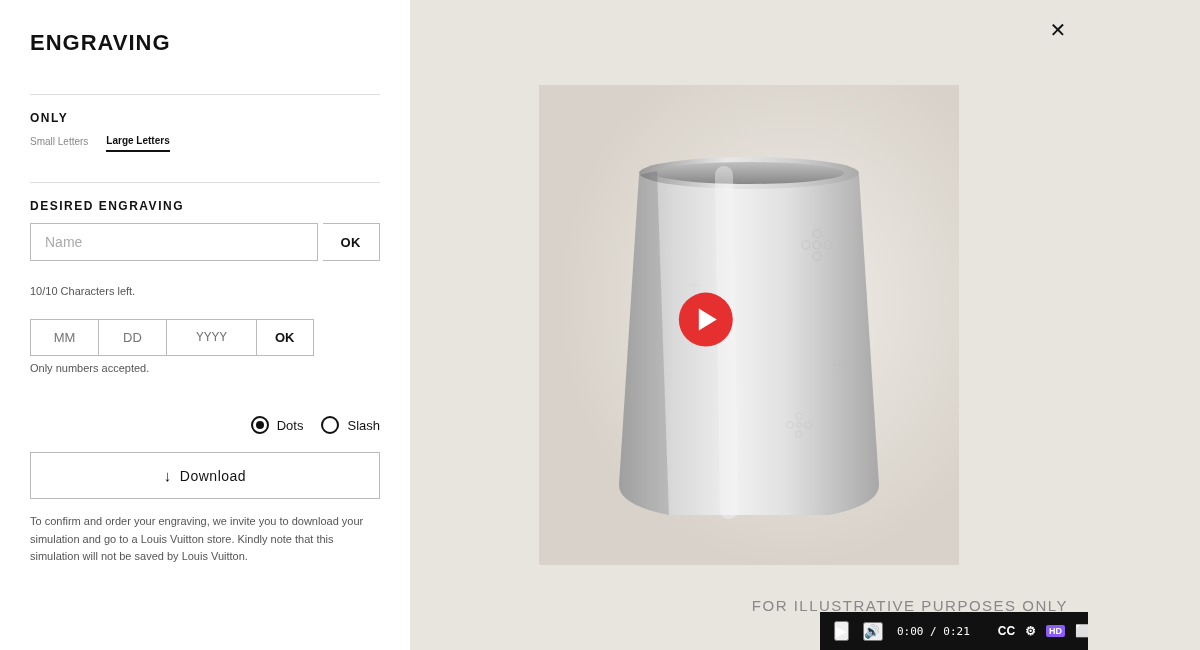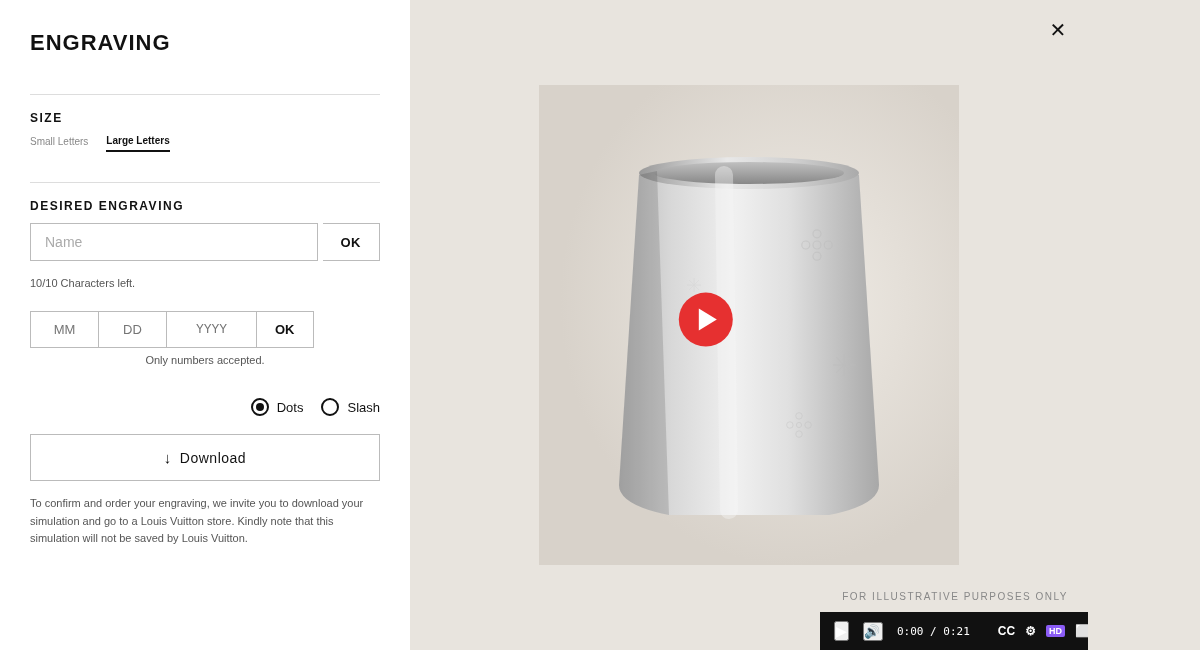--- a/index.html
+++ b/index.html
@@ -113,21 +113,21 @@
     }
 
     
     .engraving-section {
       margin-bottom: 12px;
     }
 
     .input-row {
       display: flex;
       gap: 5px;
-      margin-bottom: 16px;
+      margin-bottom: 24px;
     }
 
     .text-input {
       flex: 1;
       border: 1px solid #bbb;
       padding: 10px 14px;
       font-size: 14px;
       color: #555;
       outline: none;
       background: #fff;
@@ -188,22 +188,21 @@
       padding: 10px 18px;
       font-size: 13px;
       font-weight: 600;
       color: #111;
       cursor: pointer;
     }
 
     .only-numbers {
       font-size: 11px;
       color: #555;
-      margin-bottom: 20px;
-      text-align: center;
+      margin-bottom: 30px;
     }
 
     
     .separator-row {
       display: flex;
       align-items: center;
       gap: 18px;
       margin-bottom: 18px;
       justify-content: flex-end;
     }
@@ -408,42 +407,42 @@
       background: #8b5cf6;
       color: #fff;
       font-size: 9px;
       font-weight: 700;
       padding: 1px 3px;
       border-radius: 2px;
     }
 
     .illustrative-text {
       position: absolute;
-      bottom: 48px;
+      bottom: 36px;
       right: 20px;
-      font-size: 10px;
+      font-size: 15px;
       letter-spacing: 1.5px;
       color: #888;
       text-transform: uppercase;
     }
   </style>
 </head>
 <body>
 
 <div class="main-container">
 
   <div class="left-panel">
 
     <h1 class="panel-title">ENGRAVING</h1>
 
 
     <hr class="divider">
 
     <div class="size-section">
-      <div class="section-label">SIZE</div>
+      <div class="section-label">ONLY</div>
       <div class="size-options">
         <span class="size-option">Small Letters</span>
         <span class="size-option active">Large Letters</span>
       </div>
     </div>
 
     <hr class="divider">
 
     <div class="engraving-section">
       <div class="section-label">DESIRED ENGRAVING</div>

